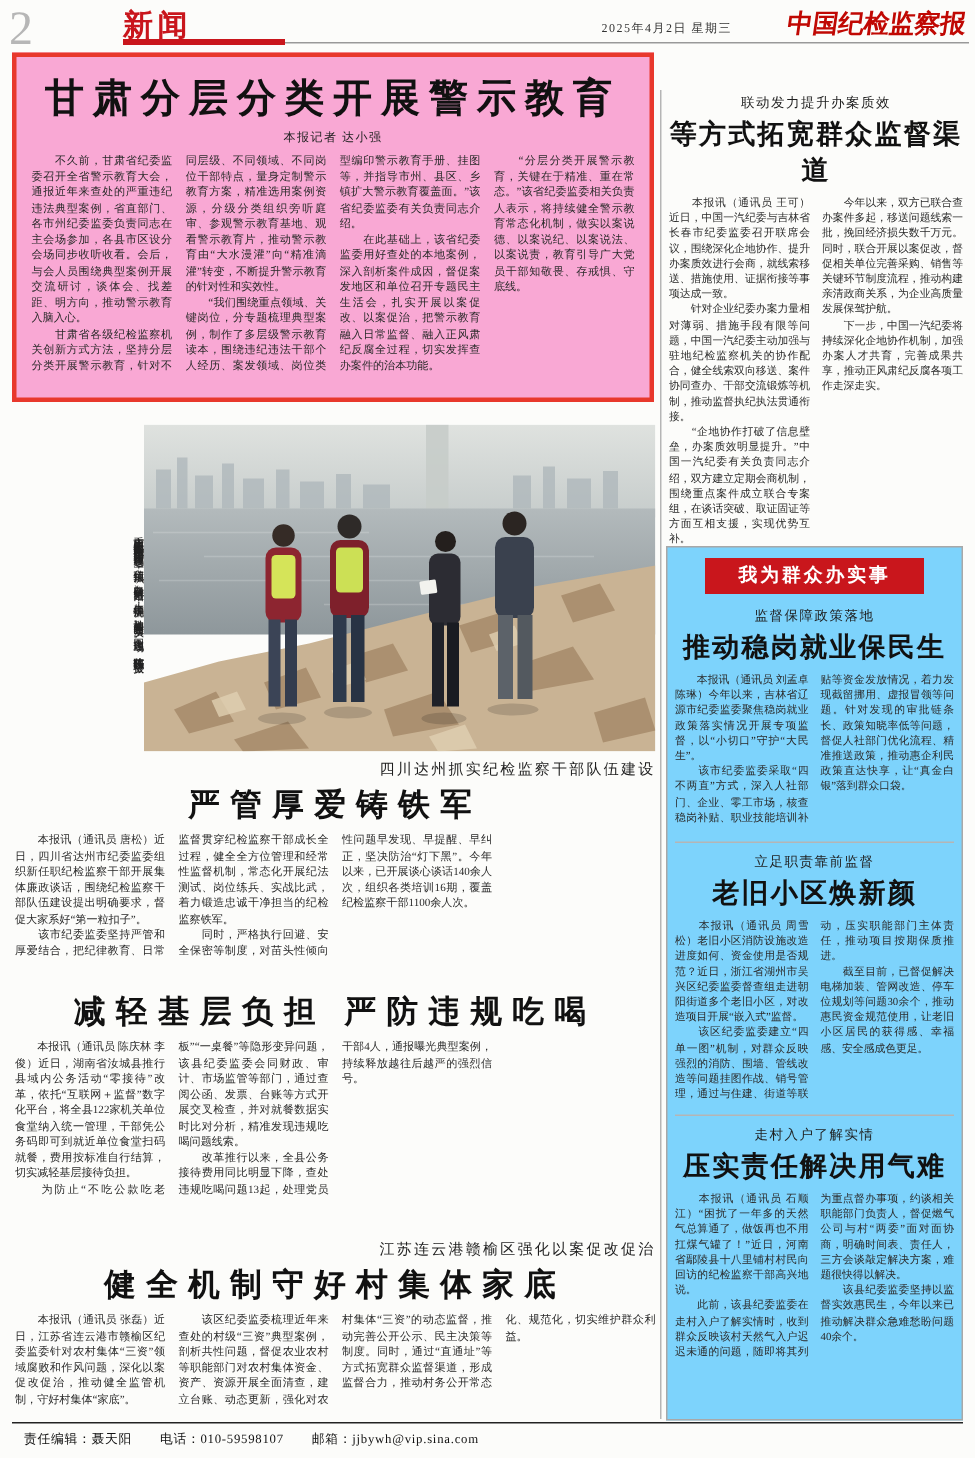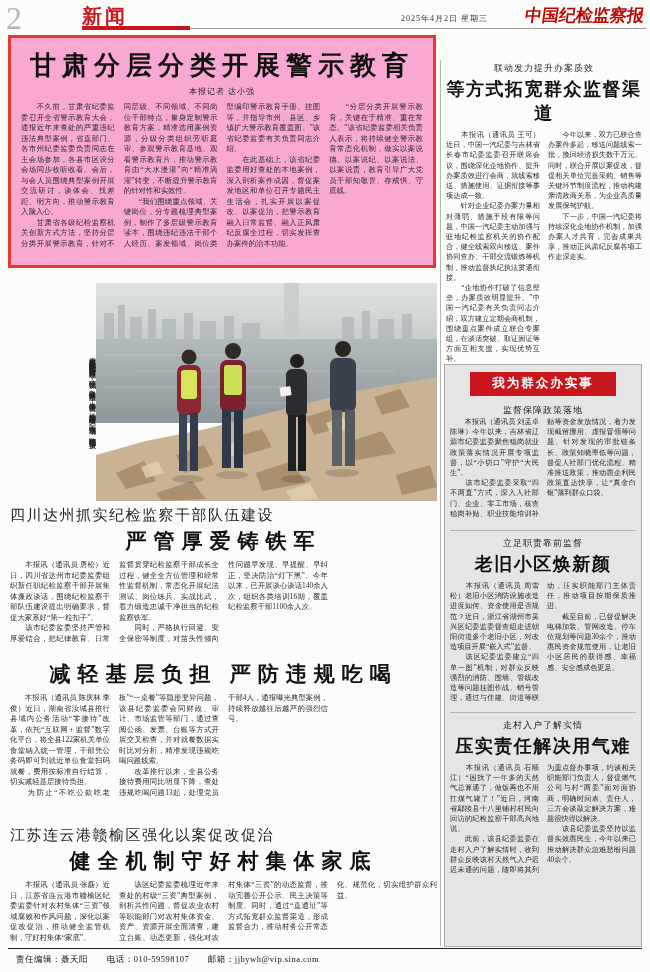--- a/index.html
+++ b/index.html
@@ -25,32 +25,32 @@
     color:#2a2a2a;column-fill:auto;overflow:hidden;}
   .lead-body{height:152px;column-count:4;column-gap:9px;}
   
   .photo{position:absolute;left:96px;top:283px;width:341px;height:218px;overflow:hidden;}
   .vcaption{position:absolute;left:54px;top:337px;width:42px;height:142px;
     writing-mode:vertical-rl;font-size:7px;line-height:9.8px;letter-spacing:0.5px;
     text-align:justify;color:#222;overflow:hidden;}
   .vcredit{font-weight:bold;}
   
   .lsec{position:absolute;left:10px;width:427px;}
-  .kicker{text-align:left;font-size:15px;letter-spacing:1.5px;color:#1e1e1e;}
+  .kicker{text-align:right;font-size:10px;letter-spacing:1.5px;color:#1e1e1e;}
   .lhead{text-align:center;font-size:21px;font-weight:bold;letter-spacing:7px;color:#111;margin:2px 0 5px 0;}
   .cols4{column-count:4;column-gap:9px;}
   .cols2{column-count:2;column-gap:8px;}
   
   .vdiv{position:absolute;left:440px;top:60px;height:886px;border-left:1px solid #b5b5b5;}
   .rcol{position:absolute;left:446px;width:196px;}
   .rhead{text-align:center;font-size:18px;font-weight:bold;letter-spacing:1.5px;color:#111;margin:2px 0 5px 0;}
   .rkicker{text-align:center;font-size:9px;letter-spacing:1px;color:#1e1e1e;}
   .rbody{font-size:7.2px;line-height:10.2px;}
   .fbox{position:absolute;left:444px;top:364px;width:198px;height:583px;
-    border:1px solid #a8a8a8;box-sizing:border-box;padding:7px 5px 4px 5px;background:#e5e5e5;}
+    border:1px solid #a8a8a8;box-sizing:border-box;padding:7px 5px 4px 5px;background:#7dd3fc;}
   .banner-wrap{text-align:center;margin-bottom:8px;}
   .banner{display:inline-block;background:#c9161c;color:#fff;font-weight:bold;
     font-size:12.5px;letter-spacing:2px;padding:3px 22px 4px 22px;}
   .fdiv{border-top:1px solid #b5b5b5;margin:7px 0 6px 0;}
   
   .footer{position:absolute;left:8px;right:8px;top:948px;border-top:1.5px solid #222;
     padding-top:5px;text-align:left;font-size:8.5px;color:#111;letter-spacing:0.5px;}
   .footer span{margin:0 8px;}
 </style>
 </head>
@@ -200,20 +200,21 @@
 　　下一步，中国一汽纪委将持续深化企地协作机制，加强办案人才共育，完善成果共享，推动正风肃纪反腐各项工作走深走实。</div>
   </div>
 
   <div class="fbox">
     <div class="banner-wrap">
       <span class="banner">我为群众办实事</span>
     </div>
 
     <div>
       <div class="rkicker">监督保障政策落地</div>
+      <div class="rhead">推动稳岗就业保民生</div>
       <div class="bodytext rbody cols2" style="height:106px;">　　本报讯（通讯员 刘孟卓 陈琳）今年以来，吉林省辽源市纪委监委聚焦稳岗就业政策落实情况开展专项监督，以“小切口”守护“大民生”。
 　　该市纪委监委采取“四不两直”方式，深入人社部门、企业、零工市场，核查稳岗补贴、职业技能培训补贴等资金发放情况，着力发现截留挪用、虚报冒领等问题。针对发现的审批链条长、政策知晓率低等问题，督促人社部门优化流程、精准推送政策，推动惠企利民政策直达快享，让“真金白银”落到群众口袋。</div>
     </div>
 
     <div class="fdiv"></div>
 
     <div>
       <div class="rkicker">立足职责靠前监督</div>
       <div class="rhead">老旧小区焕新颜</div>
       <div class="bodytext rbody cols2" style="height:124px;">　　本报讯（通讯员 周雪松）老旧小区消防设施改造进度如何、资金使用是否规范？近日，浙江省湖州市吴兴区纪委监委督查组走进朝阳街道多个老旧小区，对改造项目开展“嵌入式”监督。

